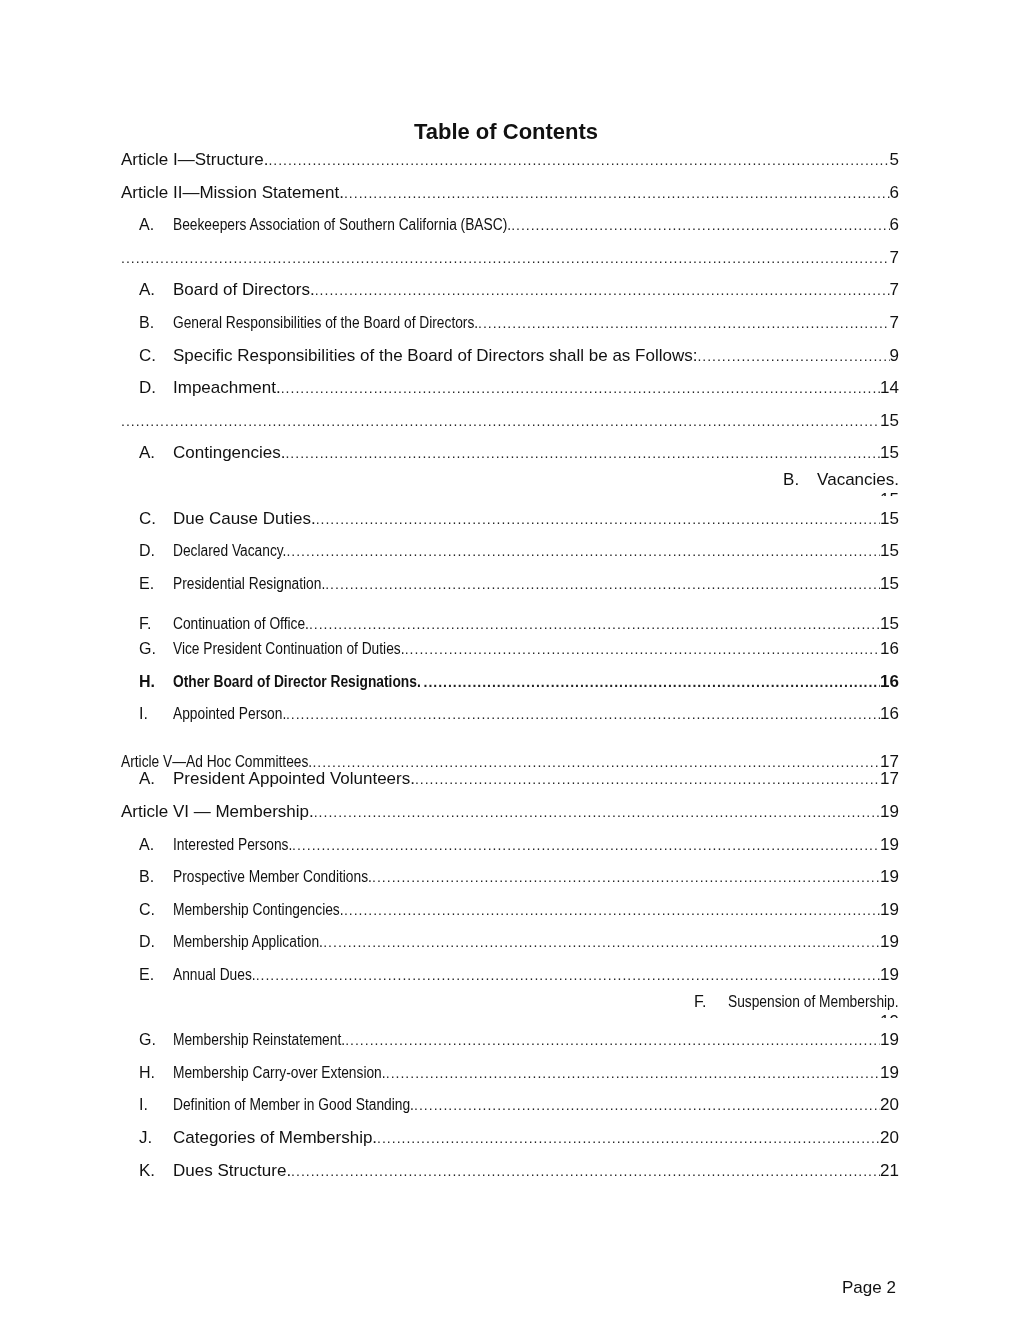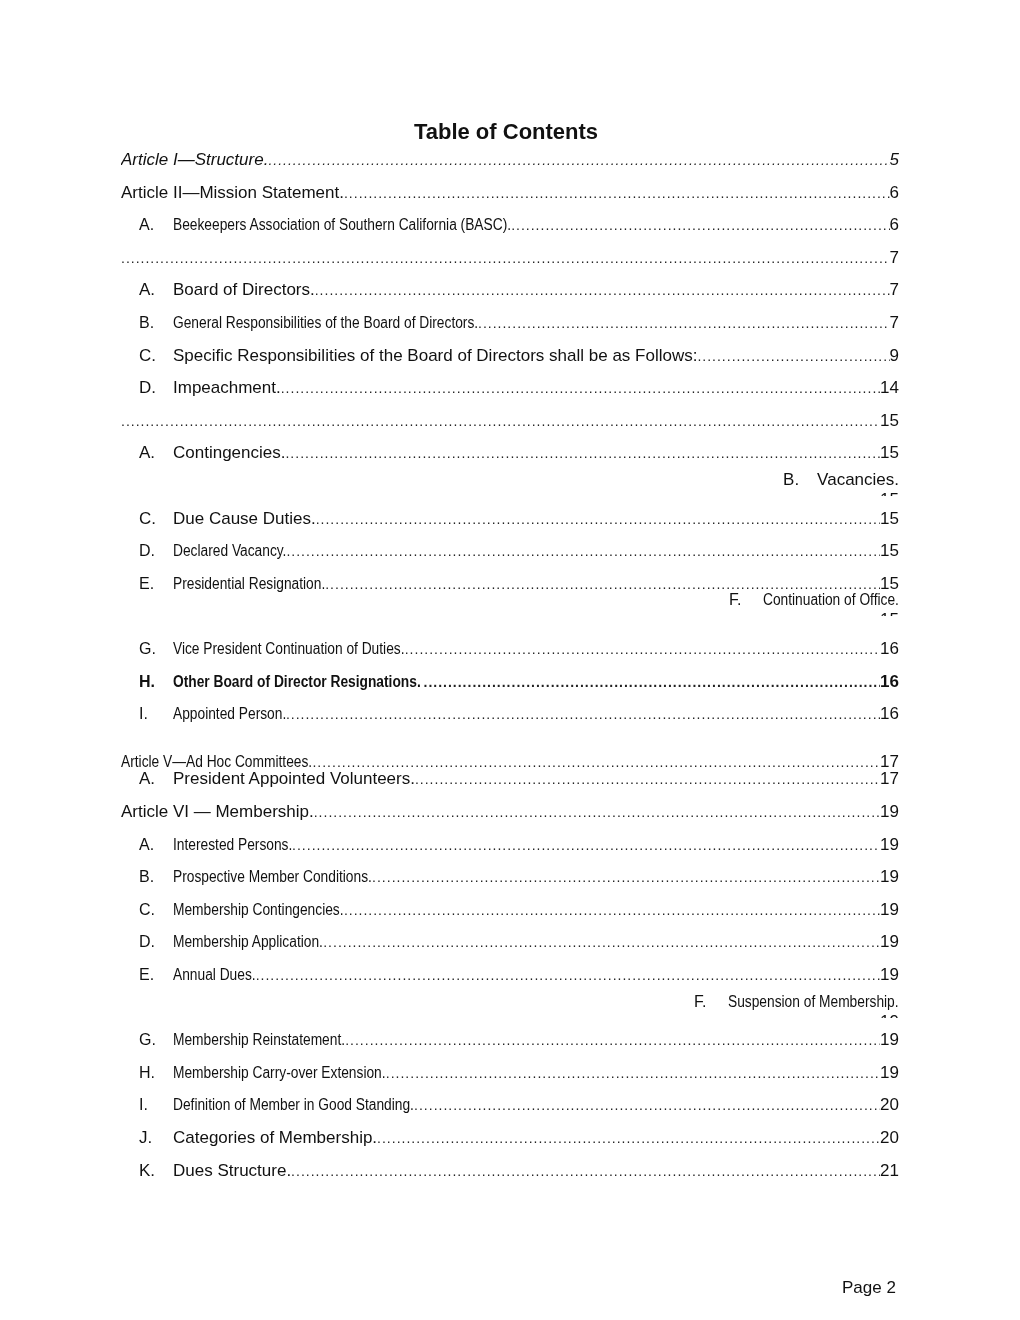--- a/index.html
+++ b/index.html
@@ -20,21 +20,21 @@
   .dots::before { content: "........................................................................................................................................................................................................................................"; }
   .pg { flex: 0 0 auto; font-size: 17px; line-height: 20px; text-align: right; }
   .footer { position: absolute; left: 842px; top: 1278px; font-size: 17px; }
 </style>
 </head>
 <body>
 
 <div class="title">Table of Contents</div>
 
 <div class="toc" id="toc">
-    <div class="row" style="top: 0px; font-style: italic;">
+    <div class="row" style="top: 0px;">
       <span class="label"><span class="txt">Article I—Structure.</span></span>
       <span class="dots"></span>
       <span class="pg">5</span>
     </div>
     <div class="row" style="top: 32.6px;">
       <span class="label"><span class="txt">Article II—Mission Statement.</span></span>
       <span class="dots"></span>
       <span class="pg">6</span>
     </div>
     <div class="row sub cond" style="top: 65.2px;">
@@ -88,21 +88,21 @@
     <div class="row sub cond" style="top: 391.2px;">
       <span class="label"><span class="letter">D.</span><span class="txt" style="margin-right: -18.5472px;">Declared Vacancy.</span></span>
       <span class="dots"></span>
       <span class="pg">15</span>
     </div>
     <div class="row sub cond" style="top: 423.8px;">
       <span class="label"><span class="letter">E.</span><span class="txt" style="margin-right: -24.78px;">Presidential Resignation.</span></span>
       <span class="dots"></span>
       <span class="pg">15</span>
     </div>
-    <div class="row sub cond" style="top: 446px; flex-direction: column;">
+    <div class="row sub cond" style="top: 464px;">
       <span class="label"><span class="letter">F.</span><span class="txt" style="margin-right: -22.0931px;">Continuation of Office.</span></span>
       <span class="dots"></span>
       <span class="pg">15</span>
     </div>
     <div class="row sub cond" style="top: 489px;">
       <span class="label"><span class="letter">G.</span><span class="txt" style="margin-right: -37.4853px;">Vice President Continuation of Duties.</span></span>
       <span class="dots"></span>
       <span class="pg">16</span>
     </div>
     <div class="row sub cond" style="top: 521.6px; font-weight: bold;">

